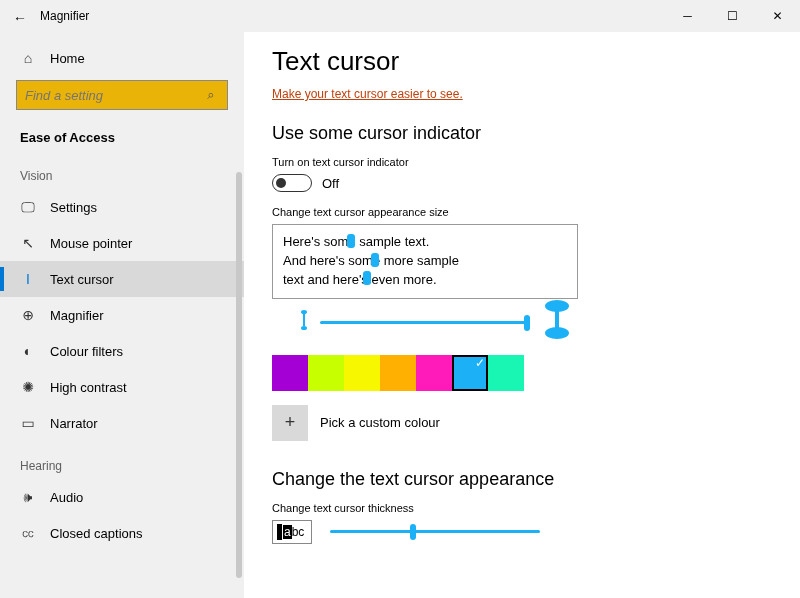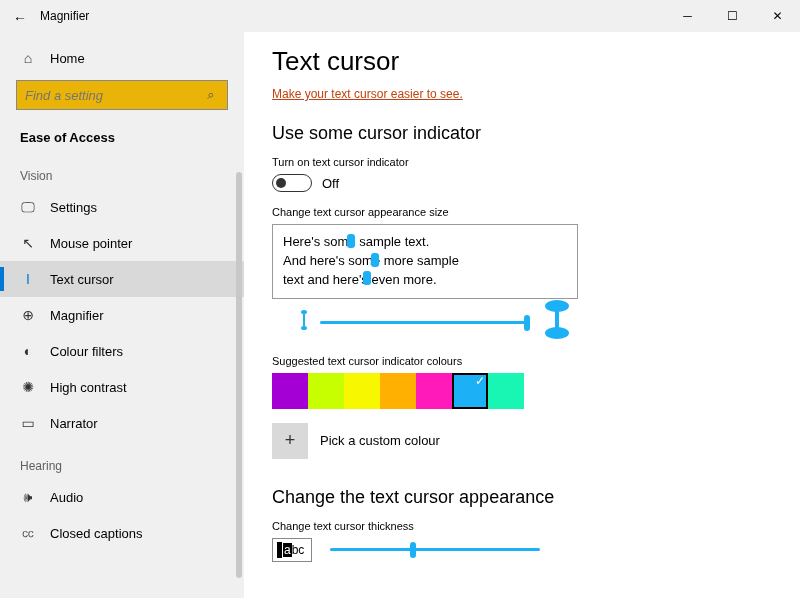--- a/index.html
+++ b/index.html
@@ -152,21 +152,20 @@
         </div>
         <div class="big-ind">
           <svg width="26" height="42">
               <ellipse cx="13" cy="7" rx="12" ry="6" fill="#1cb0f6"></ellipse>
               <rect x="11" y="7" width="4" height="24" fill="#1cb0f6"></rect>
               <ellipse cx="13" cy="34" rx="12" ry="6" fill="#1cb0f6"></ellipse>
             </svg>
         </div>
       </div>
 
-      <div class="label">Suggested text cursor indicator colours</div>
       <div class="swatches">
         <div class="swatch" style="background:#a400d6"></div>
         <div class="swatch" style="background:#c8ff00"></div>
         <div class="swatch" style="background:#f7f700"></div>
         <div class="swatch" style="background:#ffb000"></div>
         <div class="swatch" style="background:#ff1ab9"></div>
         <div class="swatch sel" style="background:#1cb0f6"></div>
         <div class="swatch" style="background:#19f5b2"></div>
       </div>
 

